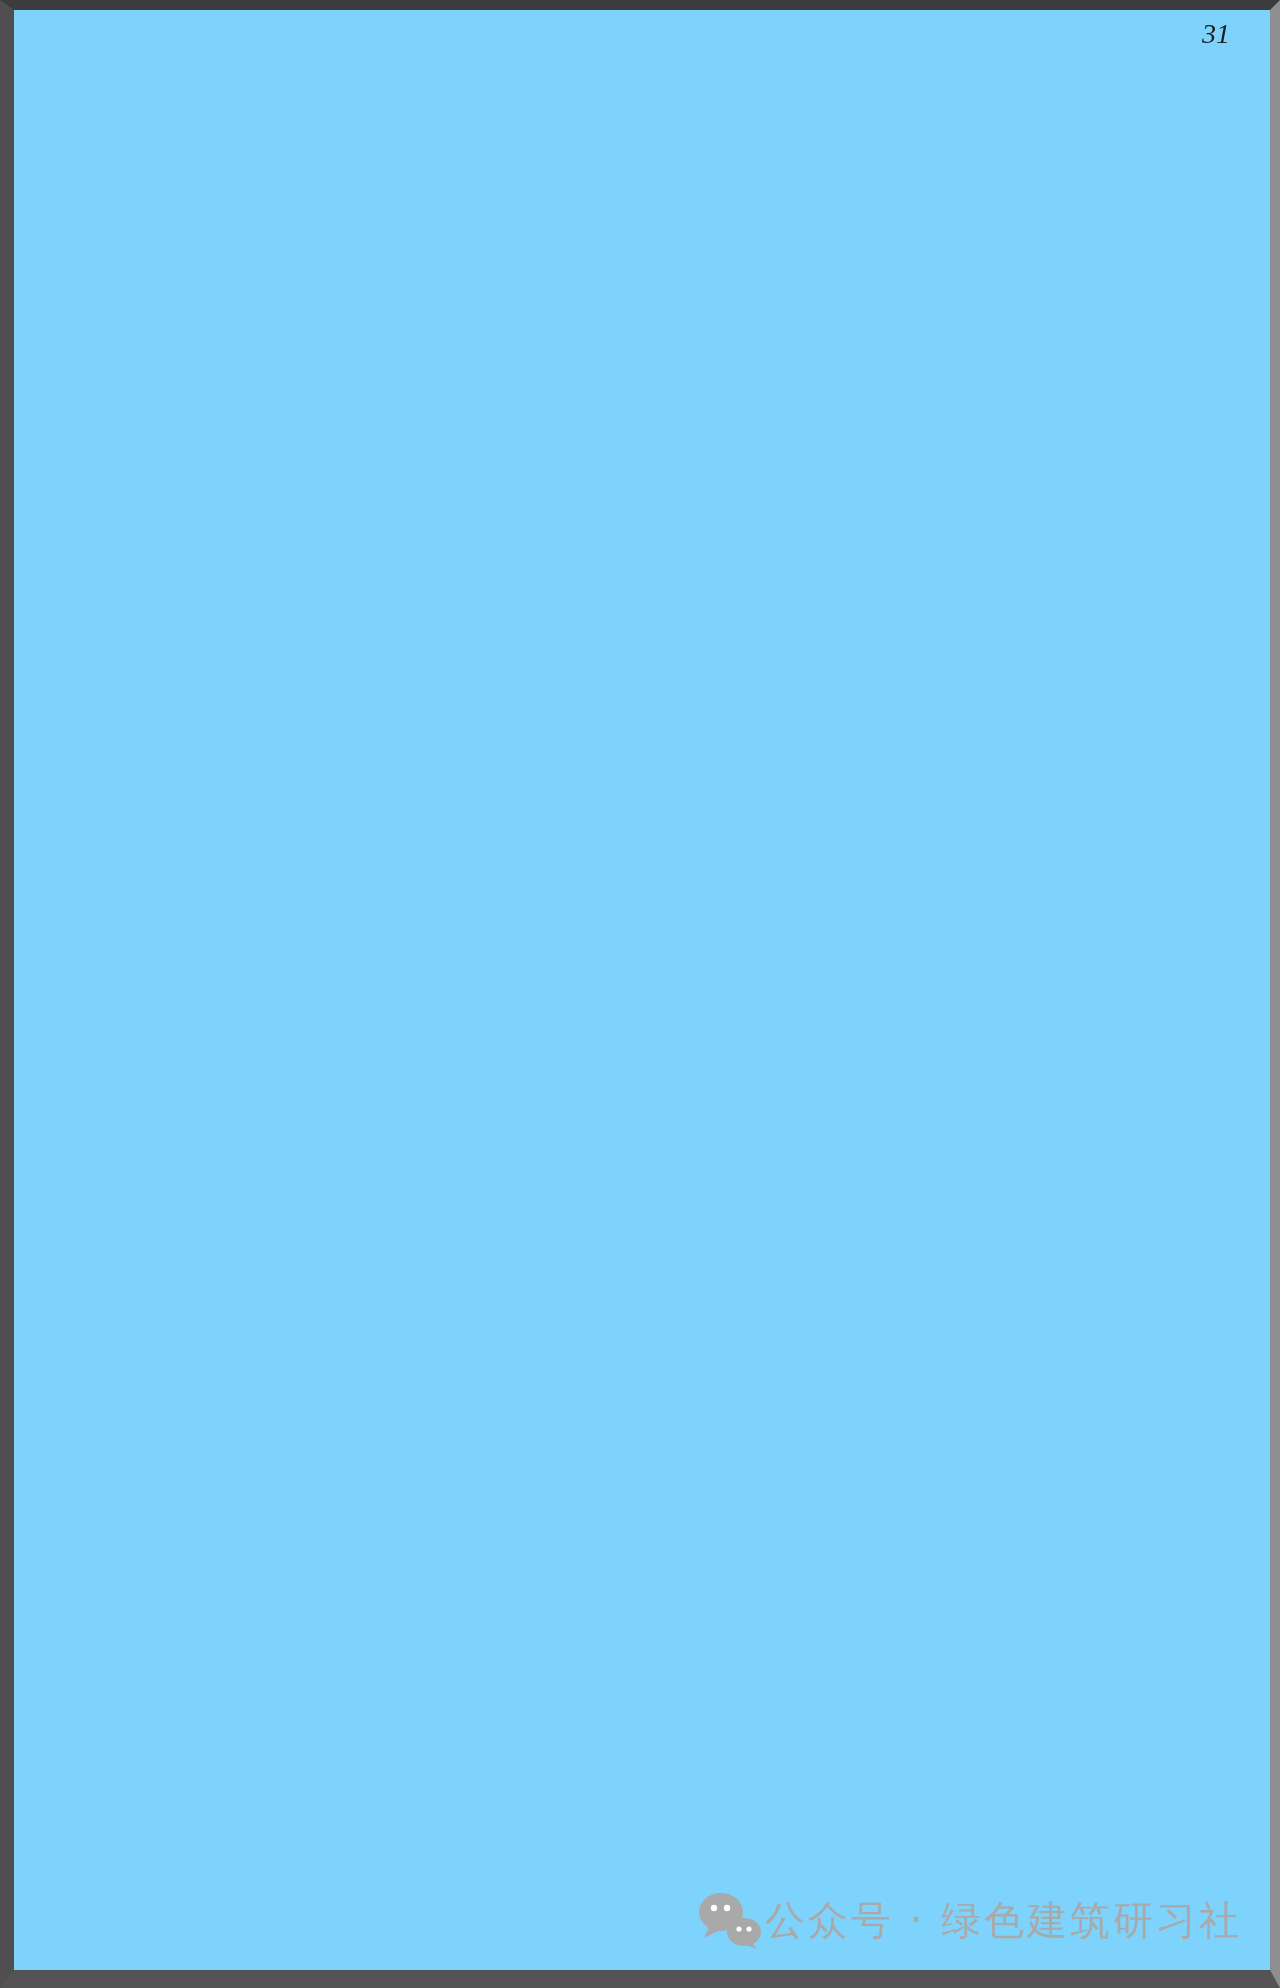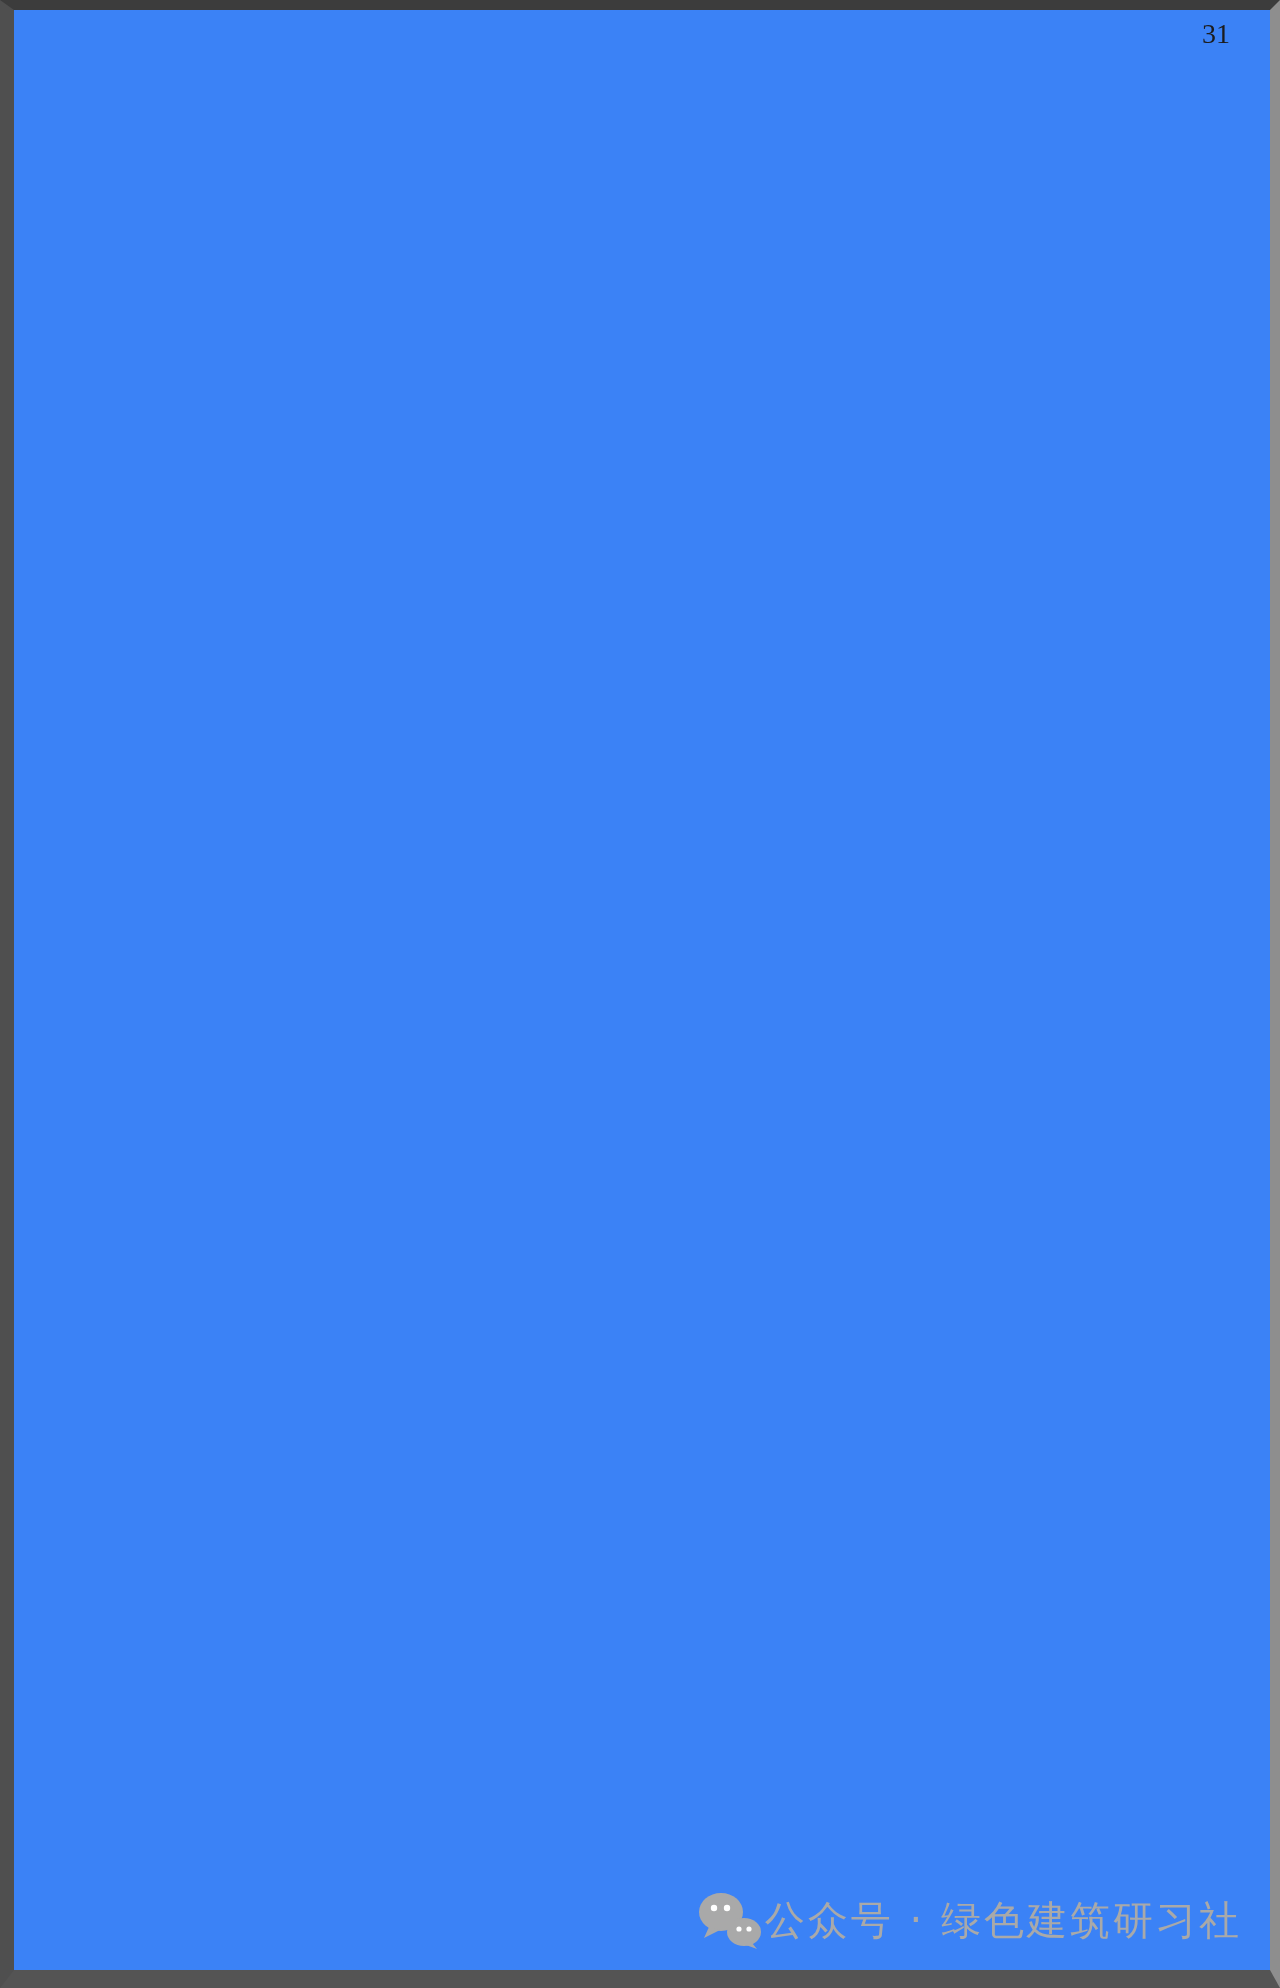--- a/index.html
+++ b/index.html
@@ -6,26 +6,27 @@
   html, body { width: 1280px; height: 1988px; }
   body {
     font-family: "Liberation Serif", "DejaVu Serif", serif;
     color: #1c1c1c;
     background: #ffffff;
     position: relative;
     overflow: hidden;
   }
   .page {
     position: absolute; inset: 0;
-    background: #3b82f6;
+    background: #7dd3fc;
     border-left: 7px solid #4f4f4f;
     border-top: 5px solid #3c3c3c;
     border-right: 5px solid #8e8e8e;
     border-bottom: 9px solid #545454;
     padding: 8px 40px 0 29px;
+    font-style: italic;
   }
   .title {
     text-align: center;
     font-size: 40px;
     font-weight: 400;
     line-height: 38px;
     color: #161616;
   }
   .toc { margin-top: 8px; }
   .row {

